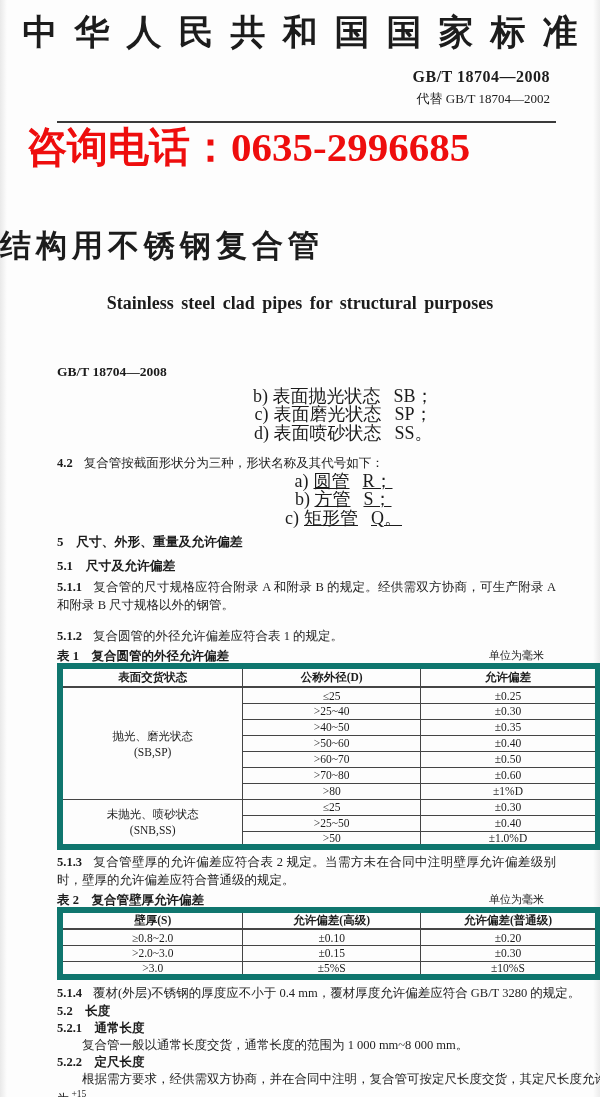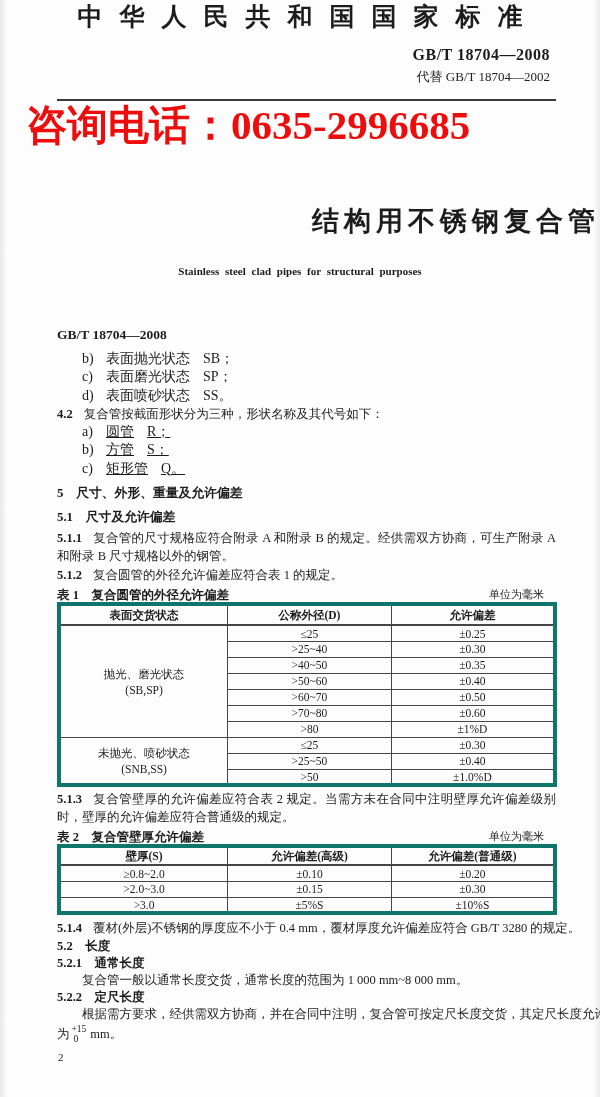--- a/index.html
+++ b/index.html
@@ -6,23 +6,23 @@
   html, body { width: 600px; height: 1097px; }
   body {
     font-family: "Liberation Serif", "DejaVu Serif", serif;
     color: #1c1c1c;
     background: linear-gradient(90deg, #e9e9e9 0px, #fdfdfd 7px, #fdfdfd 593px, #ececec 600px);
     overflow: hidden;
     position: relative;
   }
 
   .national-title {
-    padding-top: 1px;
+    padding-top: 10px;
     text-align: center;
-    font-size: 25px;
+    font-size: 35px;
     font-weight: bold;
     letter-spacing: 17px;
     text-indent: 17px;
     line-height: 1.3;
     white-space: nowrap;
   }
 
   .stdno-block { margin-top: 12px; text-align: right; padding-right: 50px; line-height: 1.15; }
   .stdno { font-size: 16px; font-weight: bold; letter-spacing: 0.5px; }
   .replaces { font-size: 13px; margin-top: 6px; }
@@ -32,45 +32,45 @@
   .banner {
     margin-top: 0;
     padding-left: 26px;
     font-size: 41px;
     line-height: 1.18;
     font-weight: bold;
     color: #ee0d0d;
     white-space: nowrap;
   }
 
-  .doc-title { margin-top: 54px; text-align: right; font-size: 27px; font-weight: bold; letter-spacing: 5px; }
-  .title-en { margin-top: 26px; text-align: center; font-size: 11px; font-weight: bold; word-spacing: 3px; }
+  .doc-title { margin-top: 54px; text-align: left; font-size: 31px; font-weight: bold; letter-spacing: 5px; }
+  .title-en { margin-top: 26px; text-align: center; font-size: 18px; font-weight: bold; word-spacing: 3px; }
   .running-no { margin-top: 50px; margin-left: 57px; font-size: 13.5px; font-weight: bold; }
 
   .list { margin-left: 82px; margin-top: 7px; }
-  .list .li { line-height: 18.2px; height: 18.2px; font-size: 14px; white-space: nowrap; }
+  .list .li { line-height: 18.2px; height: 18.2px; font-size: 18px; white-space: nowrap; text-align: center; }
   .marker { display: inline-block; width: 24px; }
   .code { margin-left: 13px; }
 
-  .para { margin: 0 44px 0 57px; font-size: 12.5px; line-height: 18.5px; text-align: justify; }
+  .para { margin: 12px 44px 0 57px; font-size: 12.5px; line-height: 18.5px; text-align: justify; }
   .cno { margin-right: 11px; font-weight: bold; }
   .clause42 { line-height: 18.5px; height: 18.5px; white-space: nowrap; }
 
   .h { margin-left: 57px; font-size: 12.8px; font-weight: bold; line-height: 17.5px; white-space: nowrap; }
   .h5  { margin-top: 7px; }
   .h51 { margin-top: 7px; }
   .p511 { margin-top: 2px; }
   .p513 { margin-top: 3px; line-height: 18px; }
   .p514 { margin-top: 4px; white-space: nowrap; }
 
   .caption-row { position: relative; margin: 2px 44px 1px 57px; text-align: left; height: 15px; line-height: 15px; }
   .caption { font-size: 12.5px; font-weight: bold; }
   .unit { position: absolute; right: 12px; top: 1px; font-size: 11px; font-weight: normal; }
 
-  table.t { border-collapse: collapse; margin-left: 57px; width: 500px; table-layout: fixed; border: 4px solid #0f766e; }
+  table.t { border-collapse: collapse; margin-left: 57px; width: 544px; table-layout: fixed; border: 6px solid #0f766e; }
   .t th, .t td { border: 1px solid #454545; text-align: center; padding: 0; font-size: 11.5px; vertical-align: middle; }
   .t th { height: 21px; font-weight: bold; border-bottom-width: 2px; }
   .t td { height: 16px; }
   .t2 th { height: 19px; }
   .t2 td { height: 16px; }
   .group div { line-height: 16px; }
 
   .bline { margin-left: 57px; font-size: 12.5px; line-height: 17px; white-space: nowrap; }
   .bbold { font-weight: bold; }
   .indent { text-indent: 2em; }

